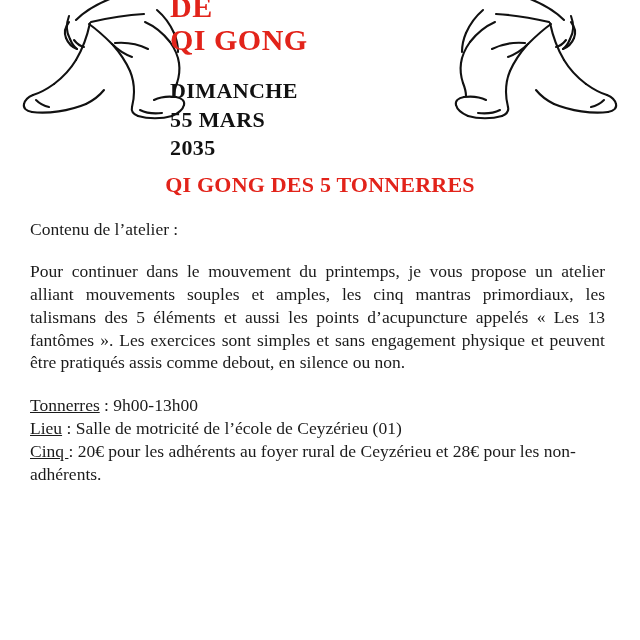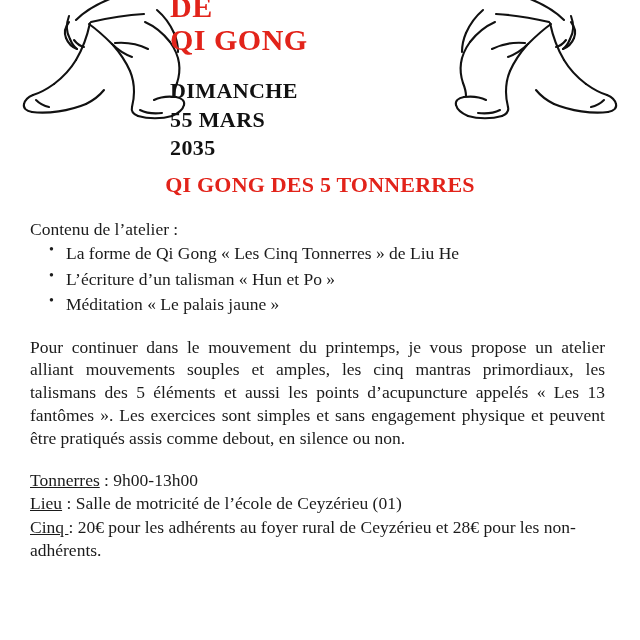--- a/index.html
+++ b/index.html
@@ -223,25 +223,20 @@
       <div>2035</div>
     </div>
   </div>
 
   <div class="subtitle">QI GONG DES 5 TONNERRES</div>
 
   <div class="body-wrap">
 
     <p class="lead-in">Contenu de l’atelier :</p>
 
-    <ul class="contents">
-      <li>La forme de Qi Gong « Les Cinq Tonnerres » de Liu He</li>
-      <li>L’écriture d’un talisman « Hun et Po »</li>
-      <li>Méditation « Le palais jaune »</li>
-    </ul>
 
     <p class="para tight">Pour continuer dans le mouvement du printemps, je vous propose un atelier alliant mouvements souples et amples, les cinq mantras primordiaux, les talismans des 5 éléments et aussi les points d’acupuncture appelés « Les 13 fantômes ». Les exercices sont simples et sans engagement physique et peuvent être pratiqués assis comme debout, en silence ou non.</p>
 
 
     <div class="info-block">
       <p class="info-line"><span class="u">Tonnerres</span><span> : 9h00-13h00</span></p>
 
       <p class="info-line"><span class="u">Lieu</span><span> : Salle de motricité de l’école de Ceyzérieu (01)</span></p>
 
       <p class="info-line"><span class="u">Cinq </span><span>: 20€ pour les adhérents au foyer rural de Ceyzérieu et 28€ pour les non-adhérents.</span></p>

